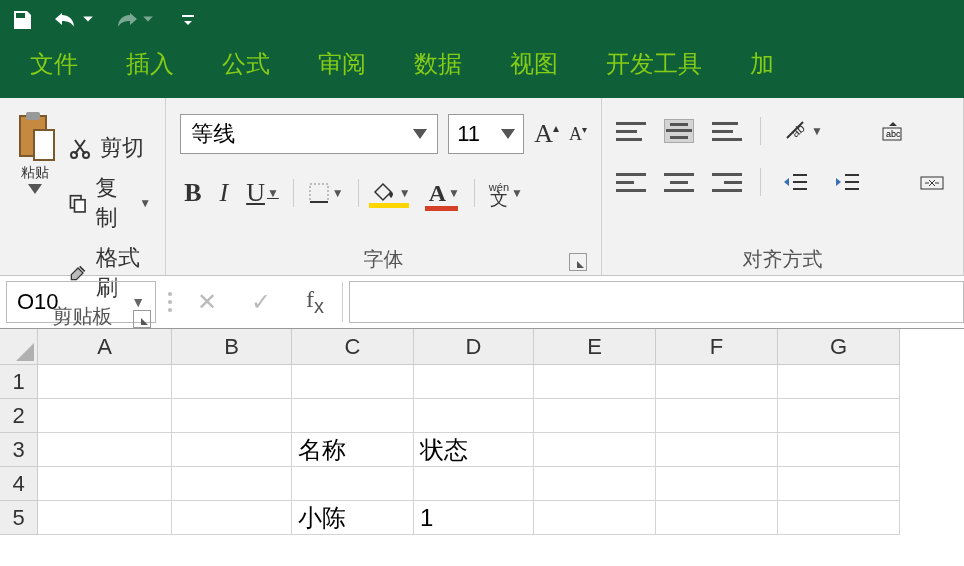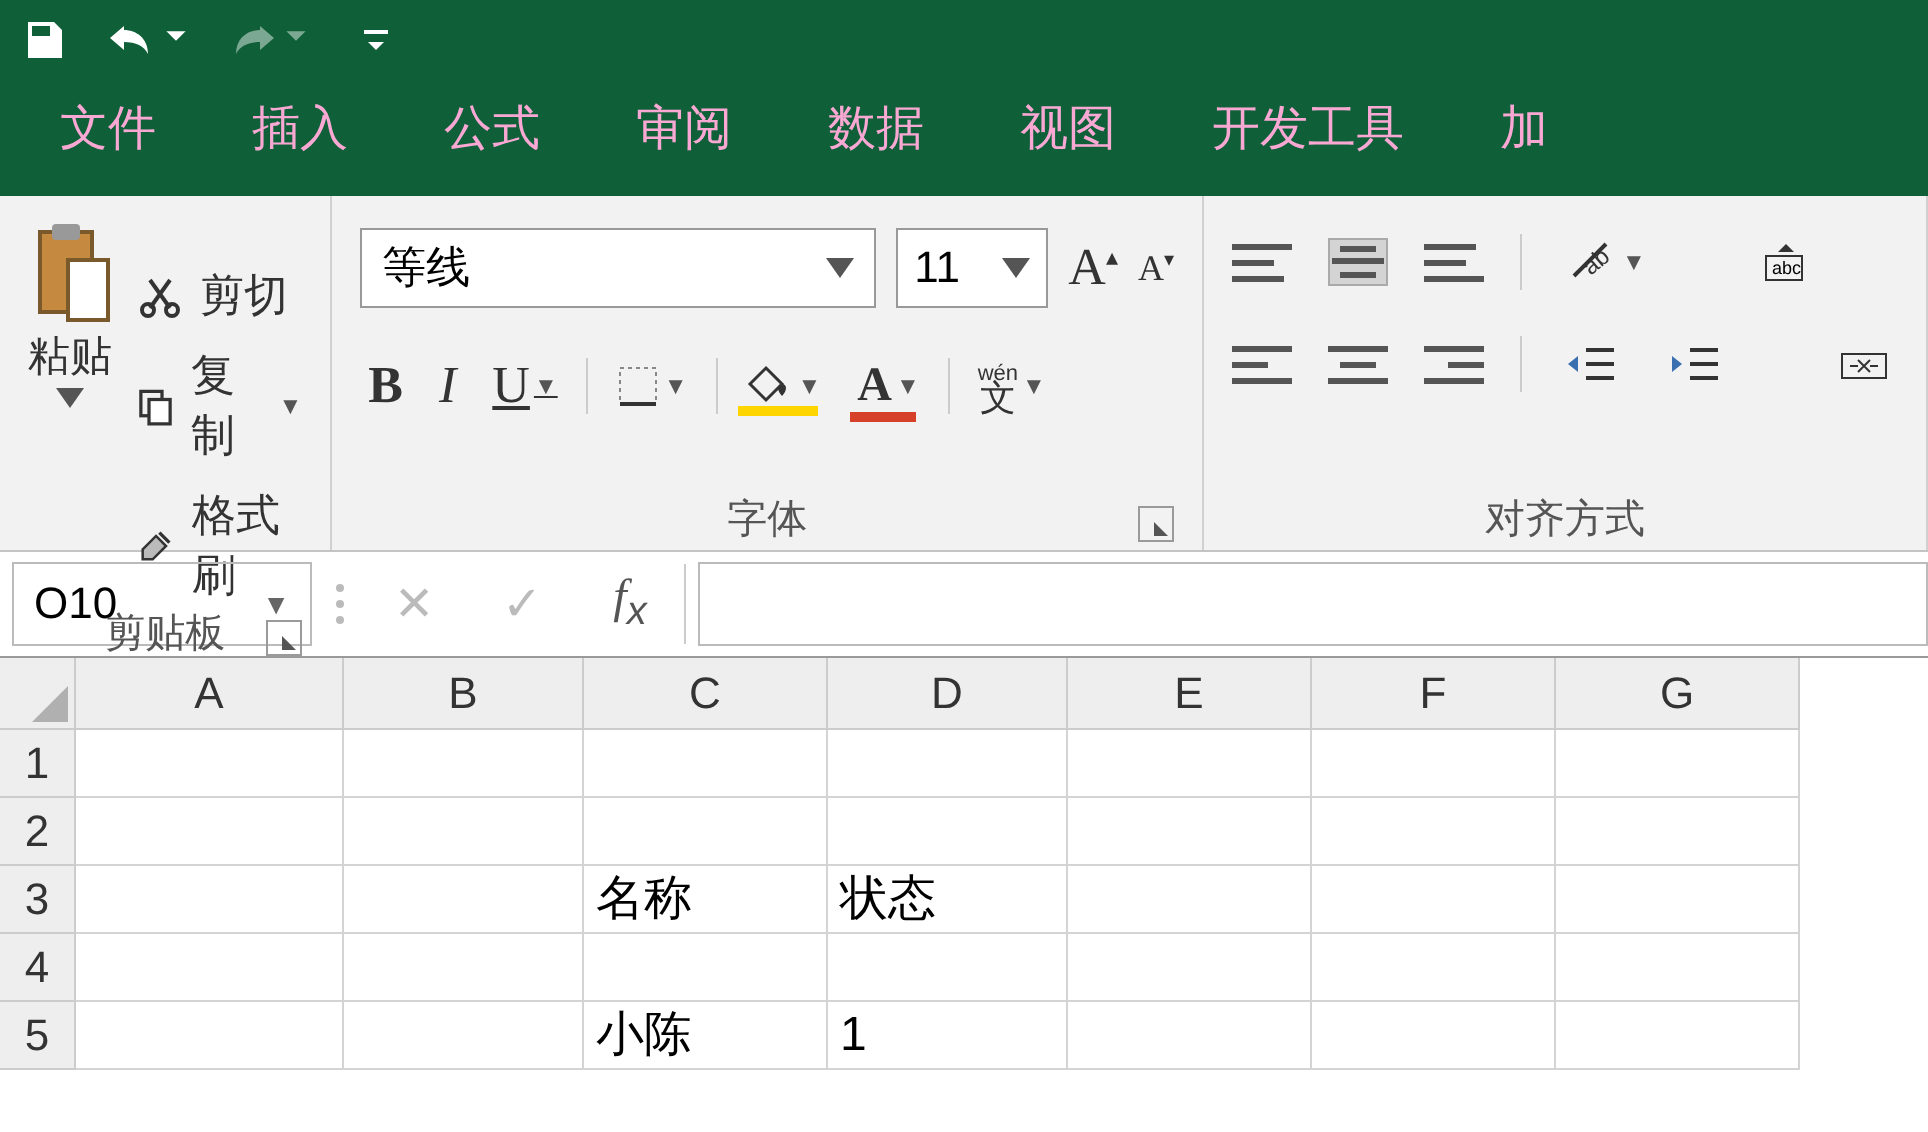--- a/index.html
+++ b/index.html
@@ -7,34 +7,34 @@
 
 
 .qat { height: 40px; background: #0f6038; display: flex; align-items: center; padding: 0 10px; gap: 18px; }
 .qat-item { color: #fff; display: flex; align-items: center; cursor: pointer; }
 .qat-item.disabled { opacity: 0.45; cursor: default; }
 .qat svg { fill: #fff; }
 .qat .chev-down svg { width: 12px; height: 12px; }
 
 
 .tabs { height: 58px; background: #0f6038; display: flex; align-items: flex-end; padding: 0 6px; }
-.tab { padding: 14px 24px 18px; color: #f9a8d4; font-size: 24px; cursor: pointer; }
+.tab { padding: 14px 24px 18px; color: #84cc16; font-size: 24px; cursor: pointer; }
 .tab.active { background: #fff; color: #0f6038; }
 
 
 .ribbon { height: 178px; background: #f2f2f2; border-bottom: 1px solid #c4c4c4; display: flex; }
 .group { border-right: 1px solid #d0d0d0; padding: 8px 14px 2px; display: flex; flex-direction: column; justify-content: space-between; }
 .group-body { flex: 1; display: flex; align-items: flex-start; gap: 12px; }
 .group-footer { display: flex; align-items: center; justify-content: center; position: relative; height: 28px; font-size: 20px; color: #555; }
 .group-footer .launcher { position: absolute; right: 0; bottom: 2px; width: 18px; height: 18px; border: 1px solid #9a9a9a; cursor: pointer; }
 .group-footer .launcher::after { content: ""; position: absolute; right: 2px; bottom: 2px; width: 0; height: 0; border-left: 7px solid #555; border-top: 7px solid transparent; }
 
 
 .paste-big { display: flex; flex-direction: column; align-items: center; gap: 2px; padding-top: 4px; cursor: pointer; }
-.paste-big .lbl { font-size: 21px; color: #333; }
+.paste-big .lbl { font-size: 14px; color: #333; }
 .clip-list { display: flex; flex-direction: column; gap: 10px; padding-top: 6px; margin-top: 21px; }
 .clip-item { display: flex; align-items: center; gap: 8px; font-size: 22px; color: #333; cursor: pointer; }
 .clip-item .arrow { font-size: 12px; color: #555; }
 
 
 .font-group .row { display: flex; align-items: center; gap: 10px; }
 .font-group .row1 { margin-top: 8px; margin-bottom: 22px; }
 .font-name { width: 258px; height: 40px; border: 1px solid #999; background: #fff; display: flex; align-items: center; justify-content: space-between; padding: 0 10px; font-size: 22px; cursor: pointer; }
 .font-size { width: 76px; height: 40px; border: 1px solid #999; background: #fff; display: flex; align-items: center; justify-content: space-between; padding: 0 8px; font-size: 22px; cursor: pointer; }
 .fs-grow, .fs-shrink { font-family: serif; cursor: pointer; color: #333; }
@@ -56,21 +56,21 @@
 .align-btn.active { background: #d4d4d4; box-shadow: inset 0 0 0 1px #aaa; padding: 2px; }
 .align-group .ab { font-size: 18px; font-family: serif; }
 
 
 .formula-bar { height: 53px; border-bottom: 1px solid #999; display: flex; align-items: center; background: #fff; }
 .name-box { width: 150px; height: 42px; border: 1px solid #bbb; margin: 0 4px 0 6px; display: flex; align-items: center; justify-content: space-between; padding: 0 10px; font-size: 22px; cursor: text; }
 .name-box .dd { color: #666; font-size: 14px; }
 .fb-sep { width: 20px; display: flex; flex-direction: column; gap: 4px; align-items: center; }
 .fb-sep span { width: 4px; height: 4px; background: #bbb; border-radius: 2px; }
 .fb-btn { width: 54px; text-align: center; font-size: 24px; color: #bbb; cursor: pointer; }
-.fb-btn.fx { font-style: italic; font-family: serif; color: #555; }
+.fb-btn.fx { font-family: serif; color: #555; }
 .fb-divider { width: 1px; height: 40px; background: #ccc; }
 .fb-input { flex: 1; height: 42px; border: 1px solid #bbb; margin-left: 6px; padding: 0 10px; font-size: 20px; }
 
 
 .grid-wrap { position: relative; }
 .col-headers { display: flex; height: 36px; }
 .select-all { width: 38px; border-right: 1px solid #ccc; border-bottom: 1px solid #ccc; background: #eee; position: relative; cursor: pointer; }
 .select-all::after { content: ""; position: absolute; right: 3px; bottom: 3px; width: 0; height: 0; border-left: 18px solid transparent; border-bottom: 18px solid #b0b0b0; }
 .col-h { border-right: 1px solid #ccc; border-bottom: 1px solid #ccc; background: #eee; text-align: center; font-size: 22px; color: #333; line-height: 36px; cursor: pointer; }
 .grid-row { display: flex; height: 34px; }

